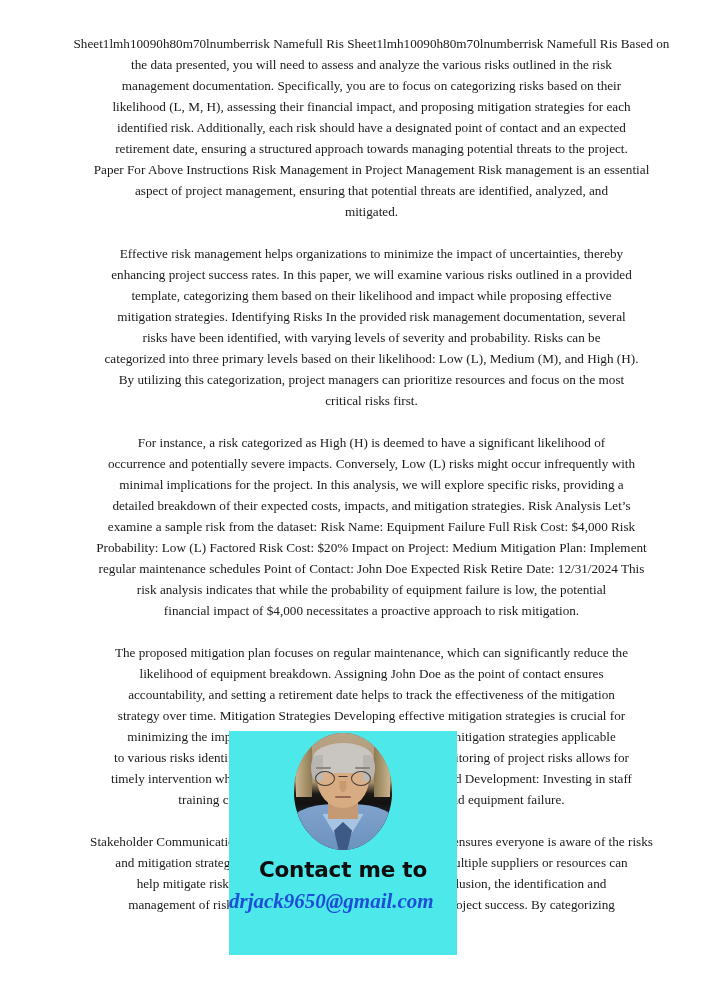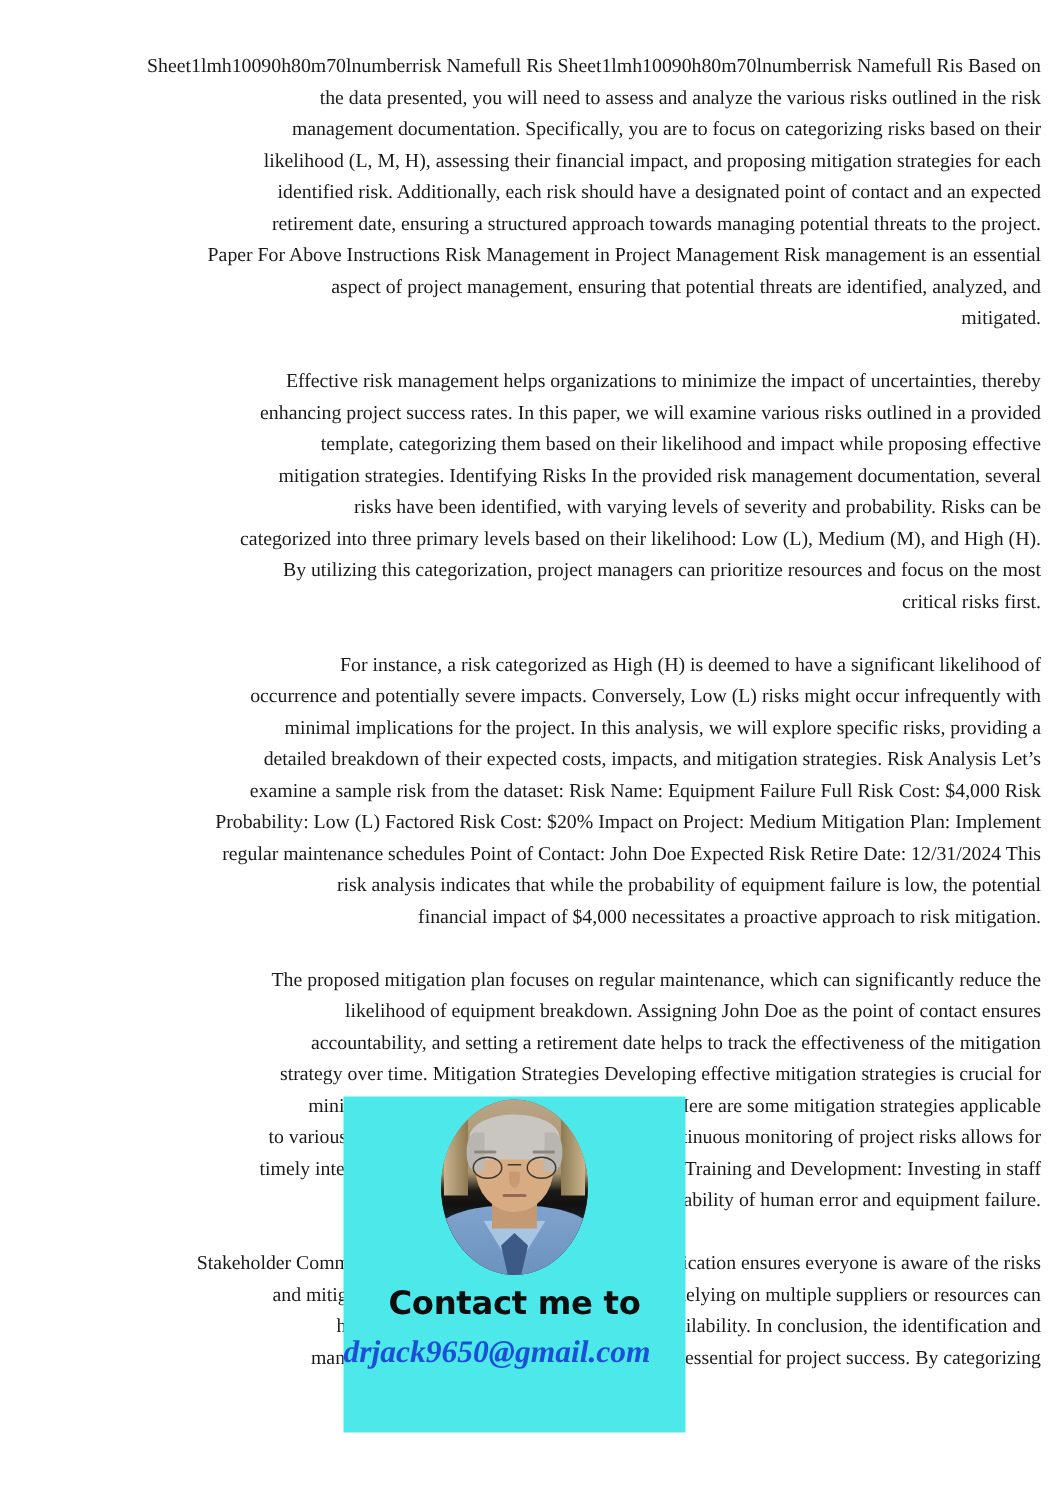--- a/index.html
+++ b/index.html
@@ -27,21 +27,21 @@
     left: 49px;
     top: 33px;
     width: 645px;
   }
 
   .para {
     font-size: 13.2px;
     line-height: 21px;
     color: #1a1a1a;
     margin: 0;
-    text-align: right;
+    text-align: center;
     white-space: pre-wrap;
     word-spacing: 0px;
   }
 
   .para-gap {
     height: 21px;
   }
 
   
   #contact-overlay {

